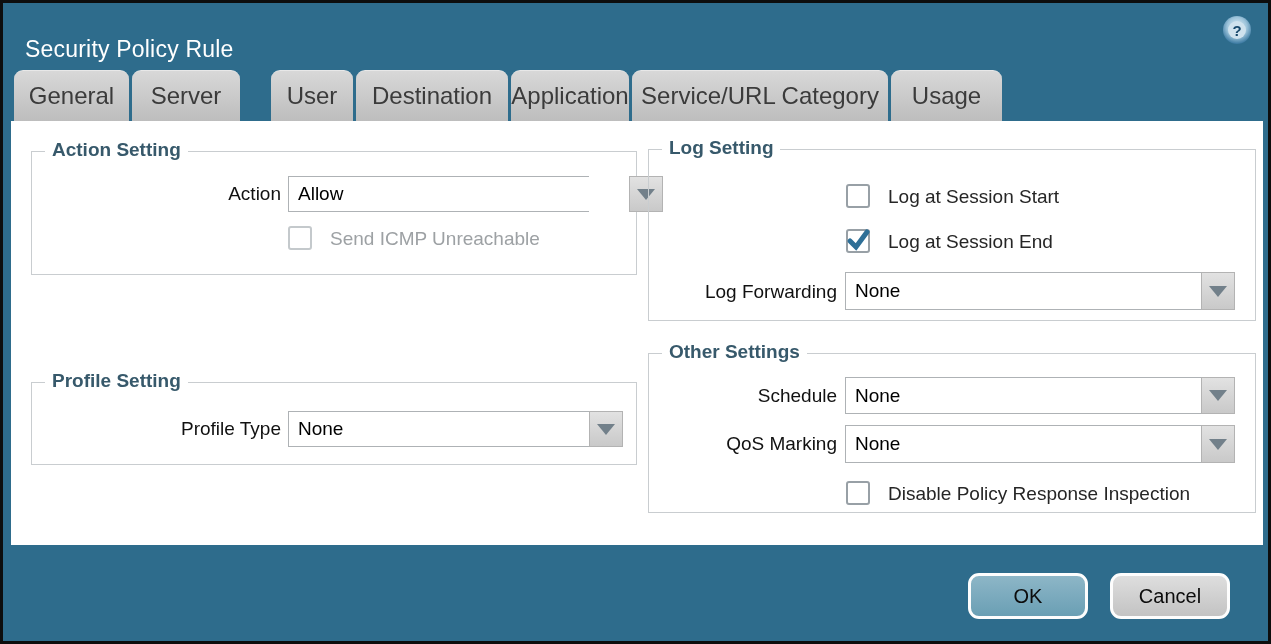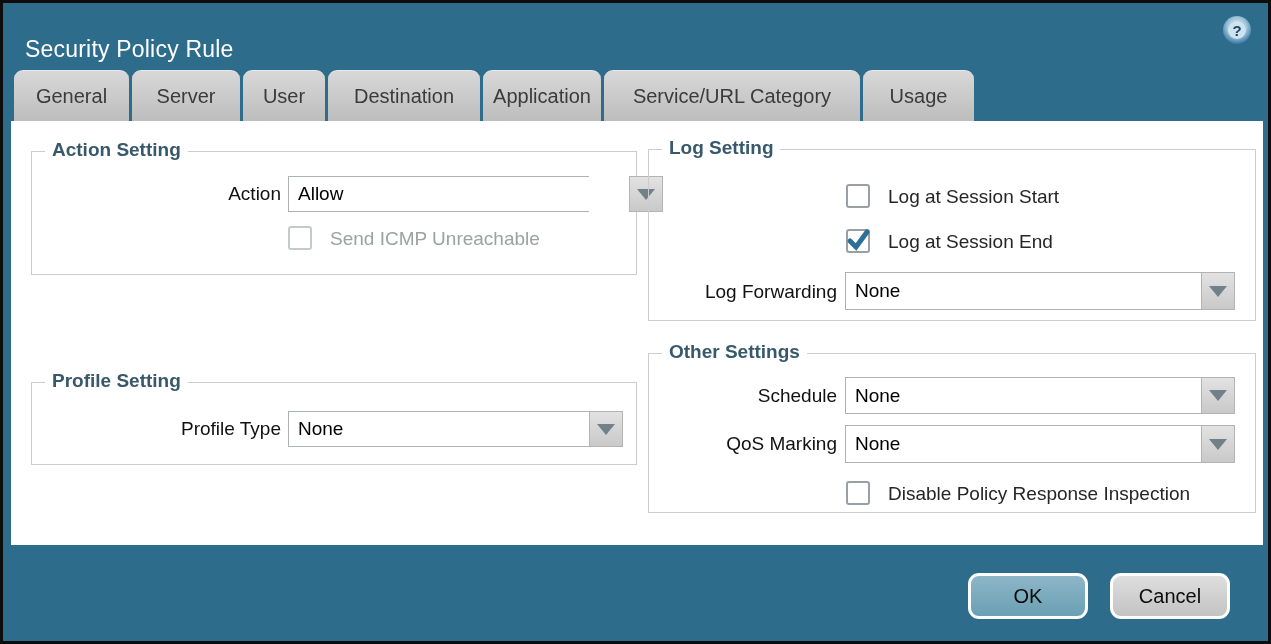--- a/index.html
+++ b/index.html
@@ -9,26 +9,26 @@
   
   .title{position:absolute;left:22px;top:15px;font-size:23px;color:#ffffff;letter-spacing:.2px;margin-top:18px;}
   .help-btn{position:absolute;right:17px;top:13px;width:28px;height:28px;border-radius:50%;
     background:radial-gradient(circle at 50% 40%, #e8f3fa 0%, #9cc3da 45%, #3d7ba3 75%, #1e5076 100%);
     display:flex;align-items:center;justify-content:center;cursor:pointer;}
   .help-btn span{color:#16476b;font-weight:bold;font-size:15px;background:#cfe2ee;border-radius:50%;width:18px;height:18px;display:flex;align-items:center;justify-content:center;}
 
   
   .tabs{position:absolute;left:11px;top:67px;height:51px;display:flex;gap:3px;}
   .tab{height:51px;border-radius:9px 9px 0 0;background:linear-gradient(#d8d8d8,#bdbdbd);
-    color:#3b3b3b;font-size:20px;display:flex;align-items:center;justify-content:center;
+    color:#3b3b3b;font-size:24px;display:flex;align-items:center;justify-content:center;
     box-sizing:border-box;cursor:pointer;border-top:1px solid #e8e8e8;}
   .tab.active{background:#ffffff;color:#000;height:52px;z-index:3;border-top:1px solid #fff;}
   .tab:nth-child(1){width:115px;}
   .tab:nth-child(2){width:108px;}
-  .tab:nth-child(3){width:82px;}
+  .tab:nth-child(3){width:82px;margin-left:28px;}
   .tab:nth-child(4){width:152px;}
   .tab:nth-child(5){width:118px;}
   .tab:nth-child(6){width:256px;}
   .tab:nth-child(7){width:111px;}
   .tab:nth-child(8){width:100px;}
 
   
   .panel{position:absolute;left:8px;top:118px;width:1252px;height:424px;background:#fff;z-index:2;}
 
   .group{position:absolute;border:1px solid #c9cdd0;box-sizing:border-box;}

